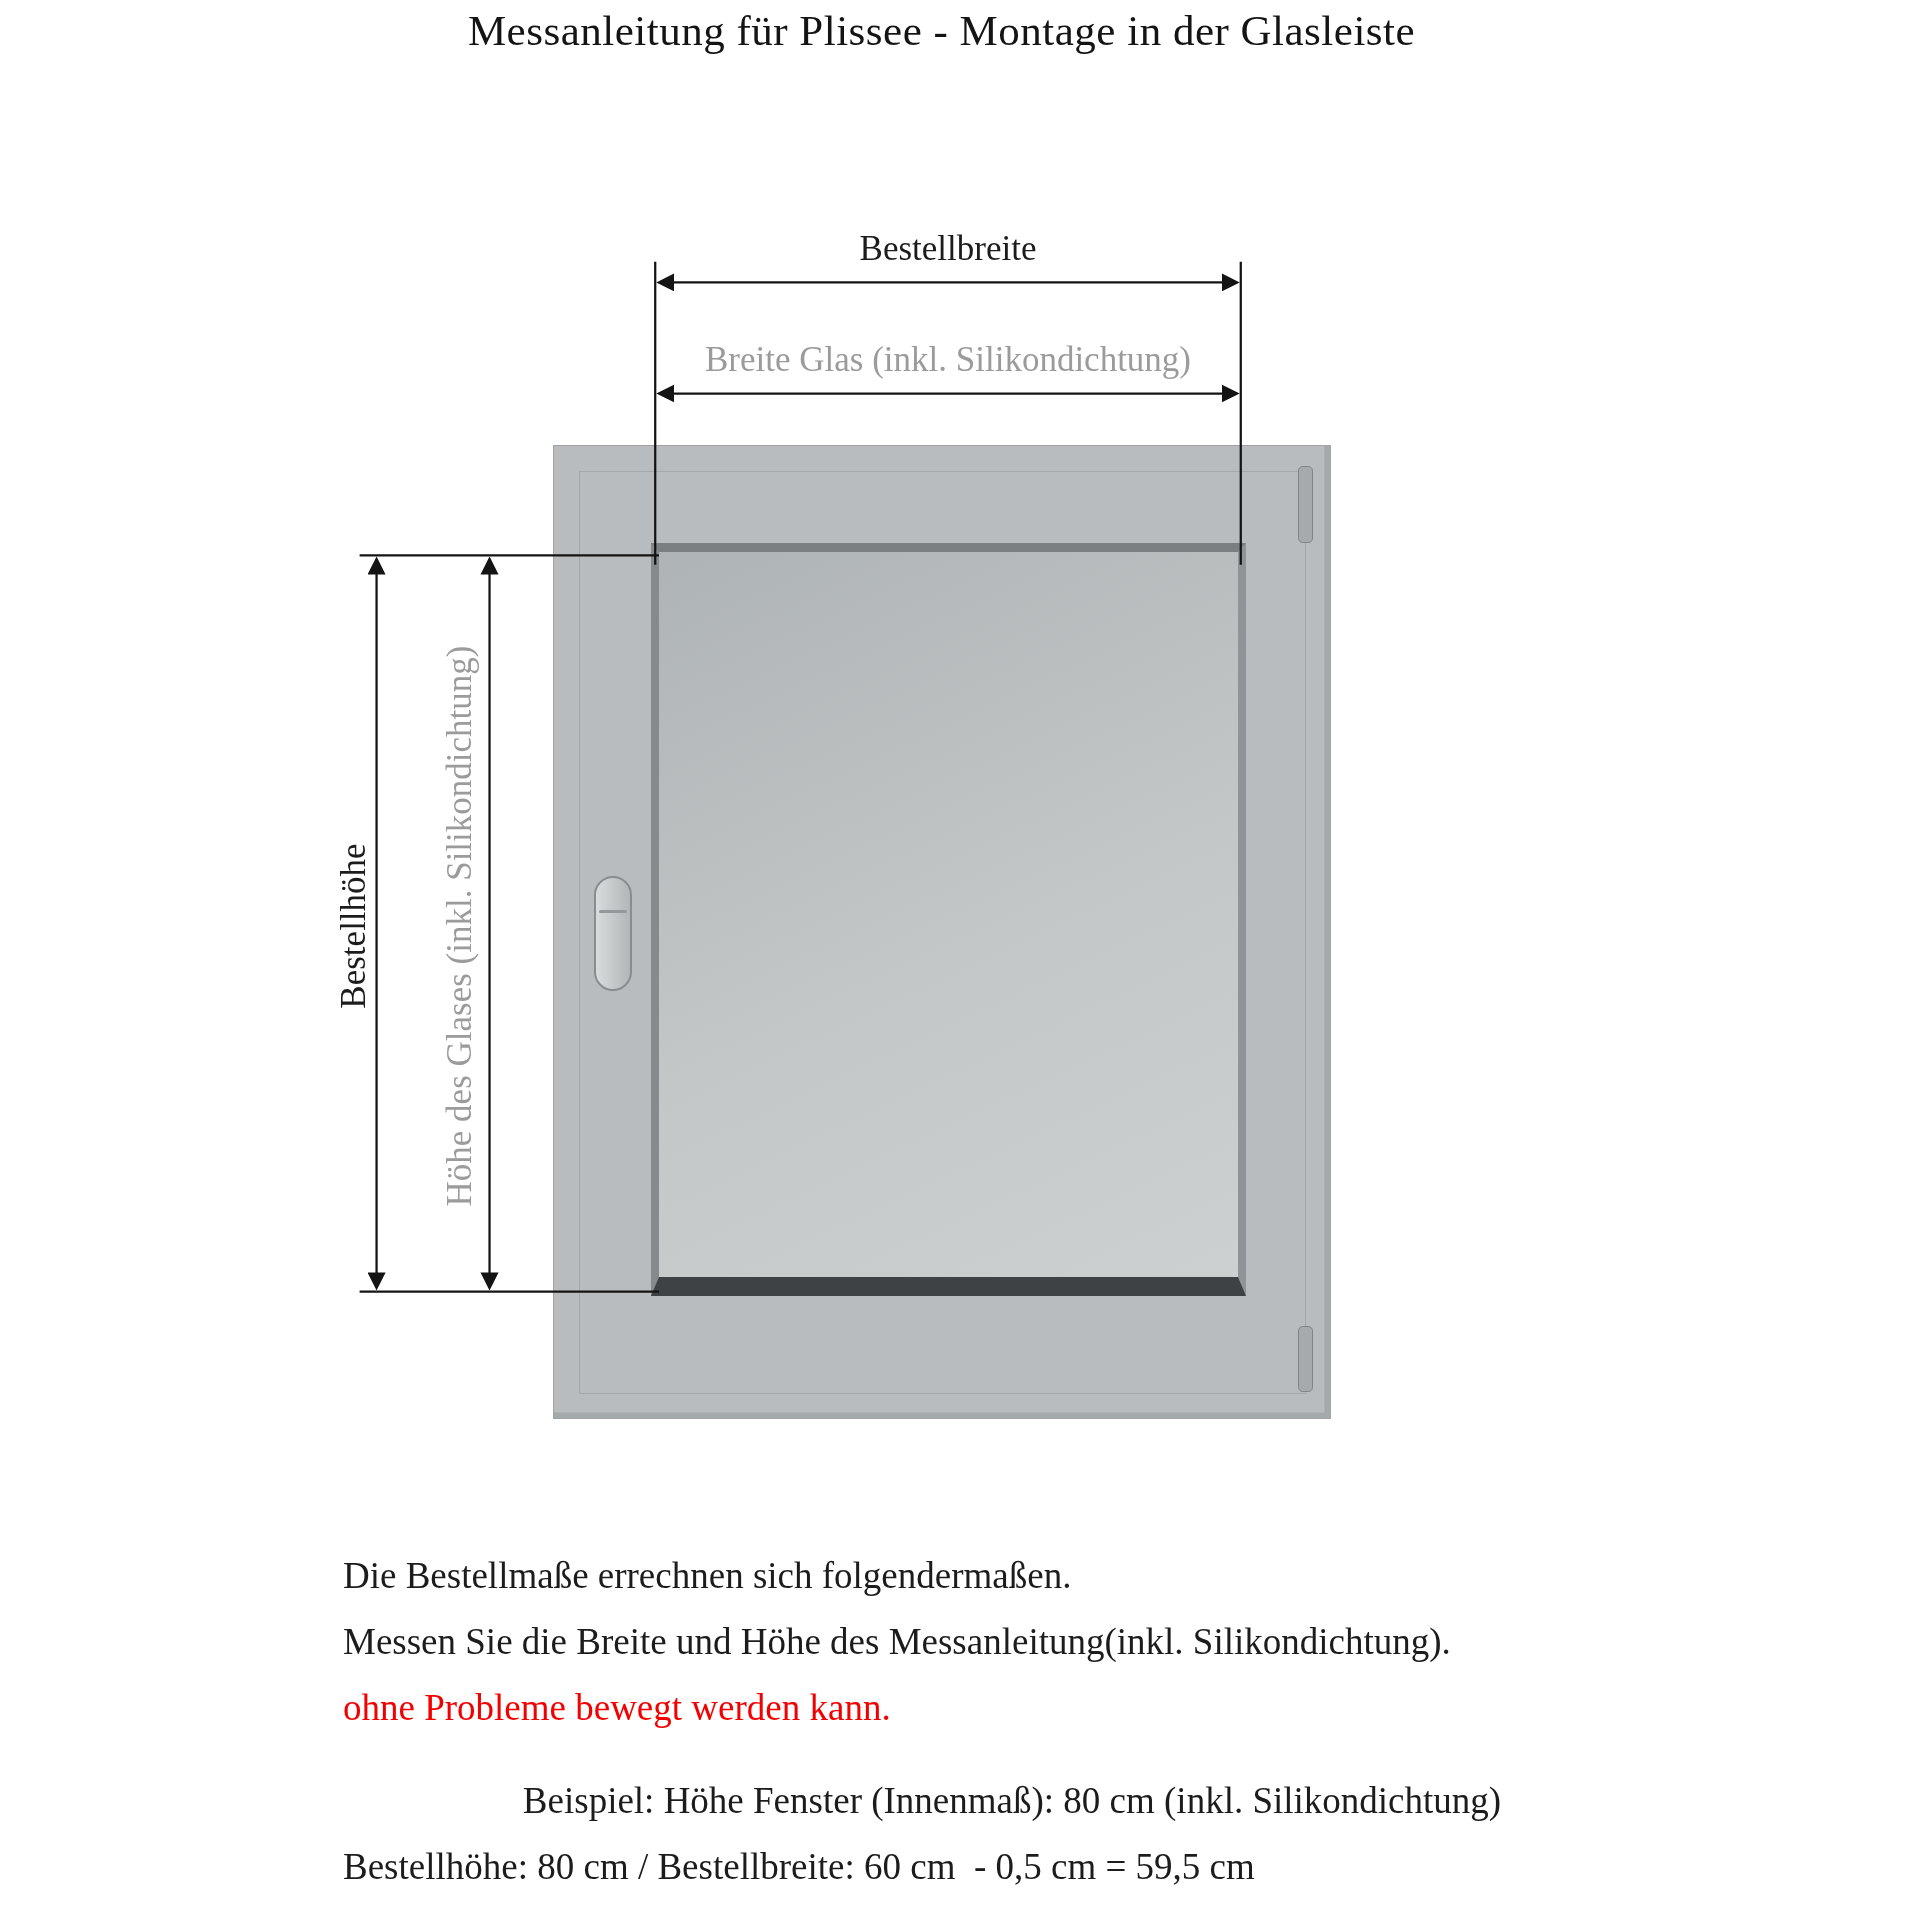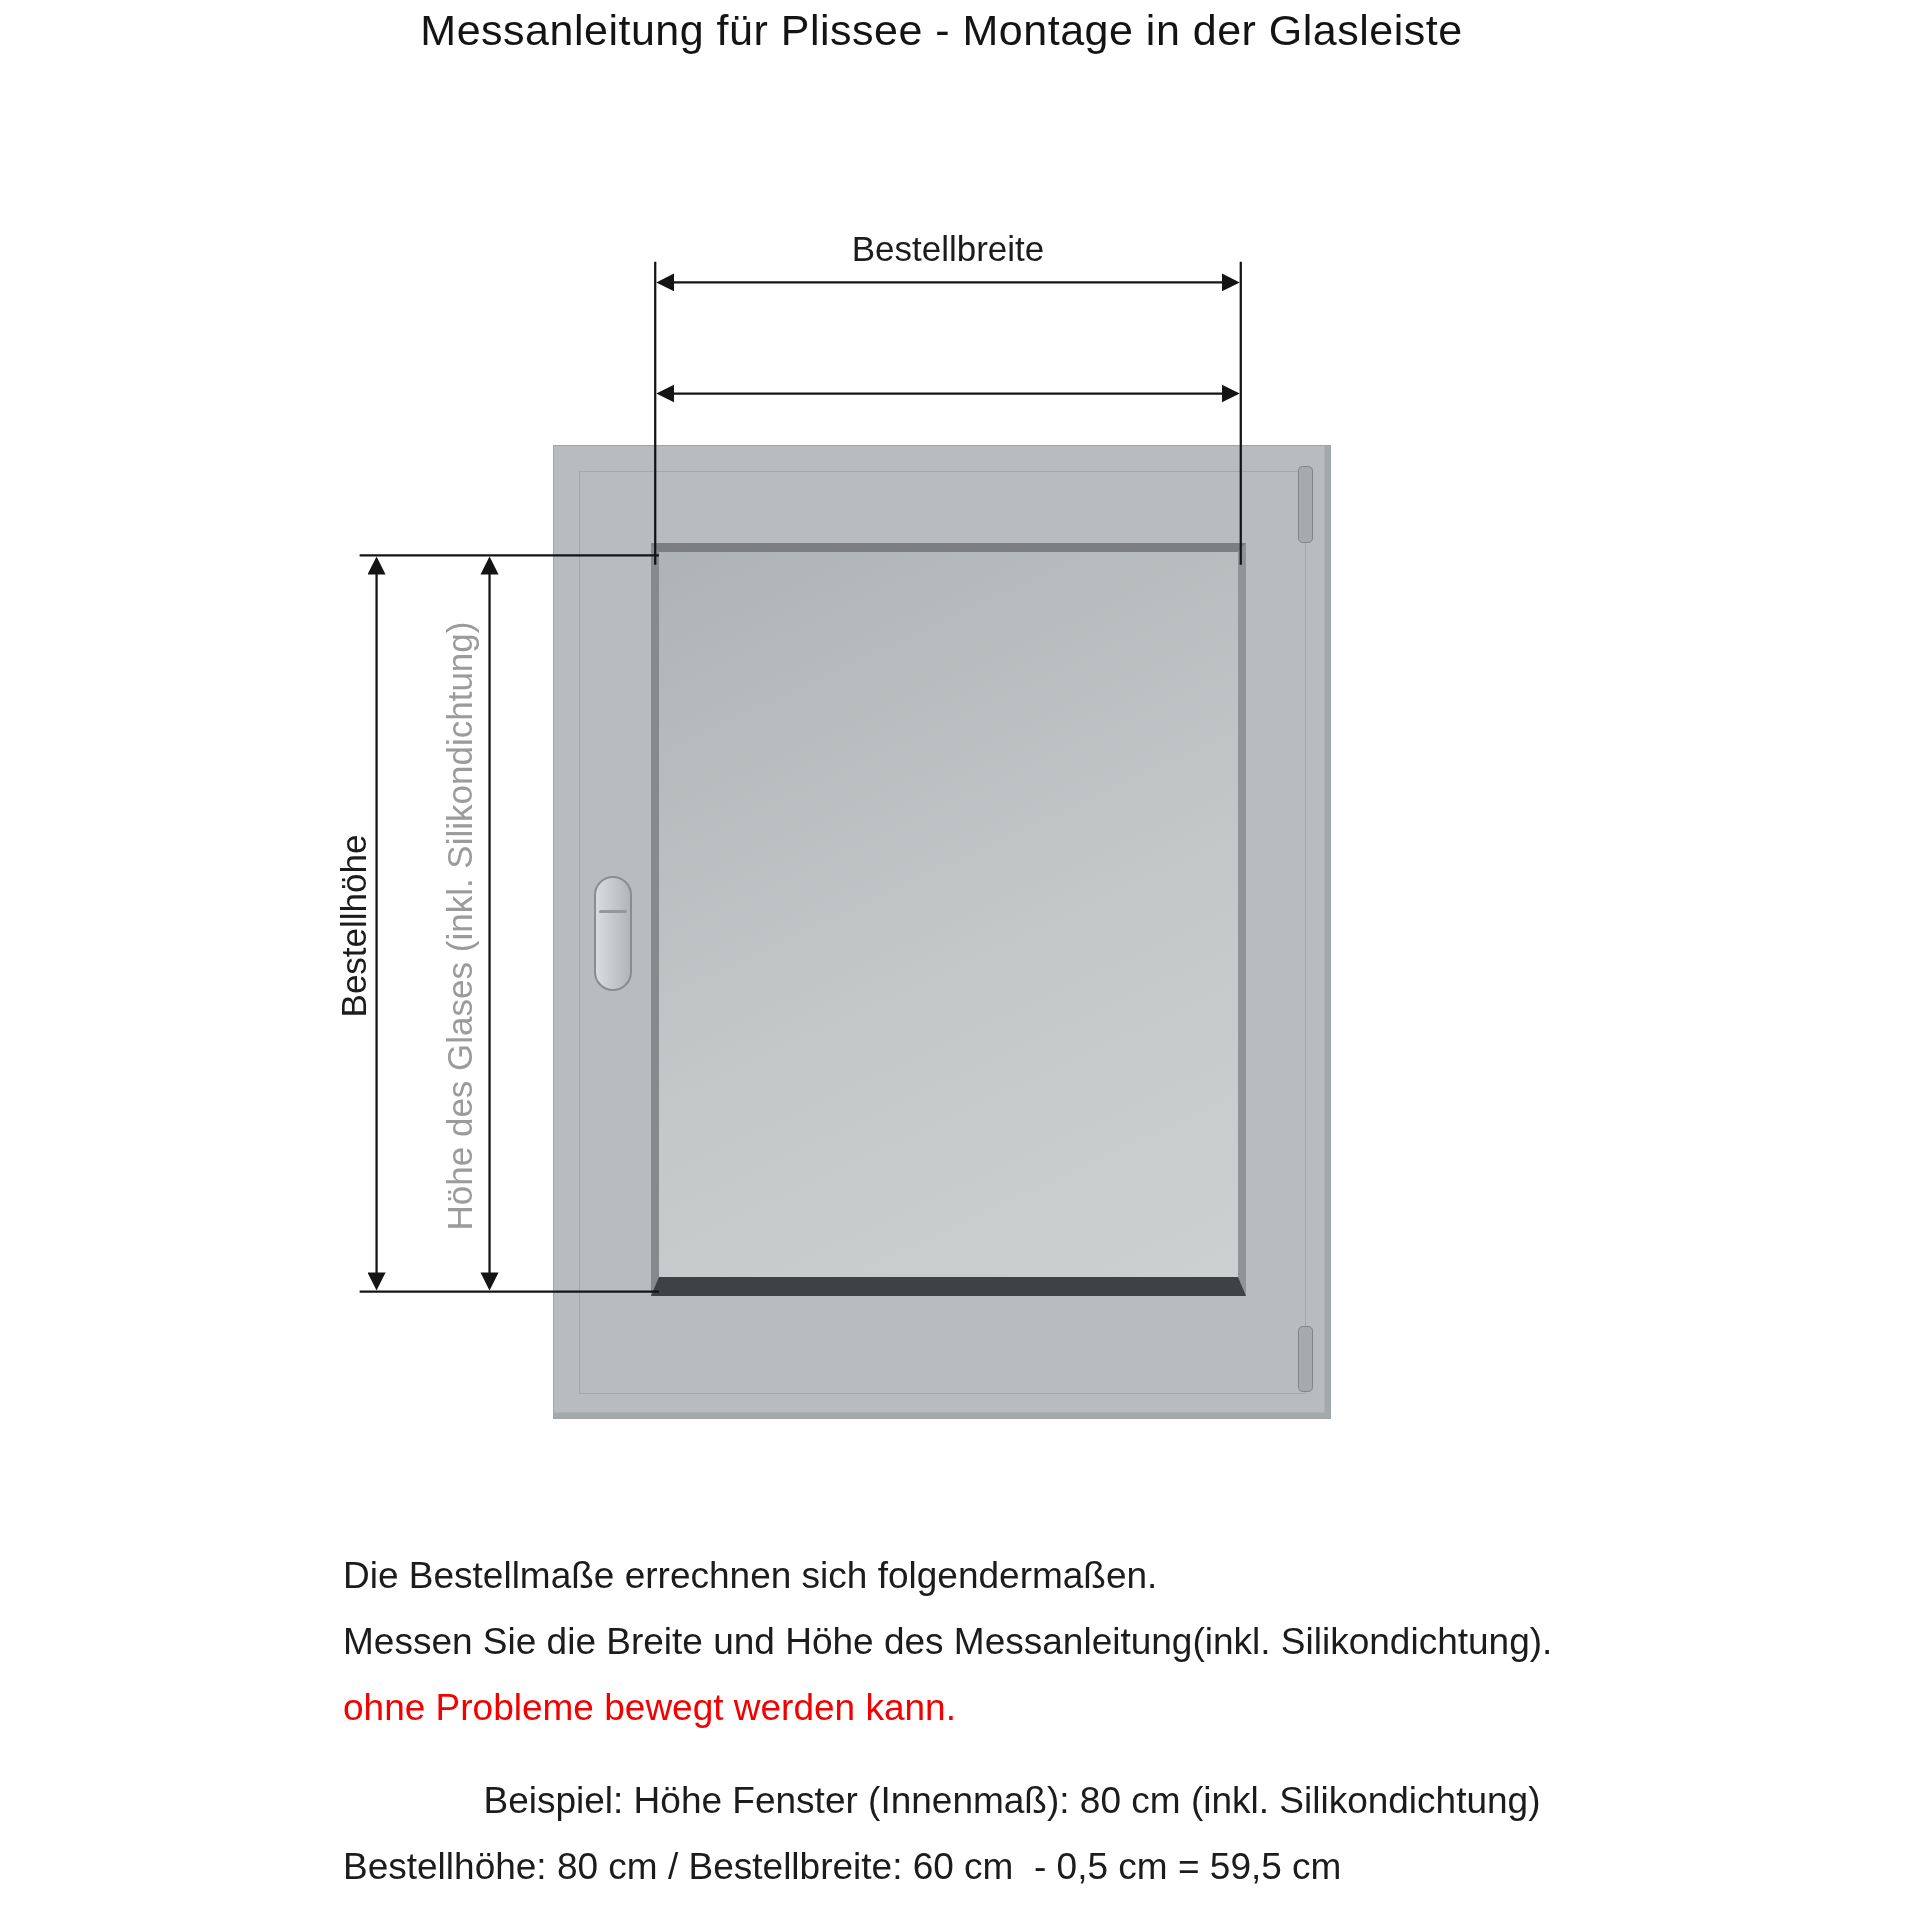--- a/index.html
+++ b/index.html
@@ -1,18 +1,18 @@
 <!DOCTYPE html>
 <html style="font-size:15px"><head>
 <meta charset="utf-8">
 <style>
   html,body{margin:0;padding:0;background:#ffffff;}
   .canvas{
     position:relative;width:1744px;height:1928px;background:#ffffff;overflow:hidden;
-    font-family:Liberation Sans, sans-serif;color:#1c1c1c;
+    font-family:Liberation Serif, serif;color:#1c1c1c;
   }
   .title{
     position:absolute;top:5.6px;left:0;width:1883px;text-align:center;
     font-size:43px;font-weight:400;color:#141414;letter-spacing:0.5px;
   }
   .diagram{position:absolute;left:0;top:0;width:1928px;height:1928px;padding-left:30px;}
 
   
   .window-outer{
     position:absolute;left:553px;top:445px;width:778px;height:974px;
@@ -100,20 +100,21 @@
         <line x1="382" y1="1372" x2="700" y2="1372"></line>
 
         <line x1="700" y1="300" x2="1314" y2="300" marker-start="url(#ah)" marker-end="url(#ah)"></line>
         <line x1="700" y1="418" x2="1314" y2="418" marker-start="url(#ah)" marker-end="url(#ah)"></line>
         <line x1="400" y1="594" x2="400" y2="1368" marker-start="url(#ah)" marker-end="url(#ah)"></line>
         <line x1="520" y1="594" x2="520" y2="1368" marker-start="url(#ah)" marker-end="url(#ah)"></line>
       </g>
     </svg>
 
     <div class="dim-label h lbl-bestellbreite">Bestellbreite</div>
+    <div class="dim-label h lbl-breiteglas">Breite Glas (inkl. Silikondichtung)</div>
     <div class="dim-label v lbl-bestellhoehe">Bestellhöhe</div>
     <div class="dim-label v lbl-hoeheglas">Höhe des Glases (inkl. Silikondichtung)</div>
   </div>
 
   <div class="textblock">
     <p>Die Bestellmaße errechnen sich folgendermaßen.</p>
     <p>Messen Sie die Breite und Höhe des Messanleitung(inkl. Silikondichtung).</p>
     <p class="warn">ohne Probleme bewegt werden kann.</p>
     <p class="example-first">Beispiel: Höhe Fenster (Innenmaß): 80 cm (inkl. Silikondichtung)</p>
     <p>Bestellhöhe: 80 cm / Bestellbreite: 60 cm  - 0,5 cm = 59,5 cm</p>

